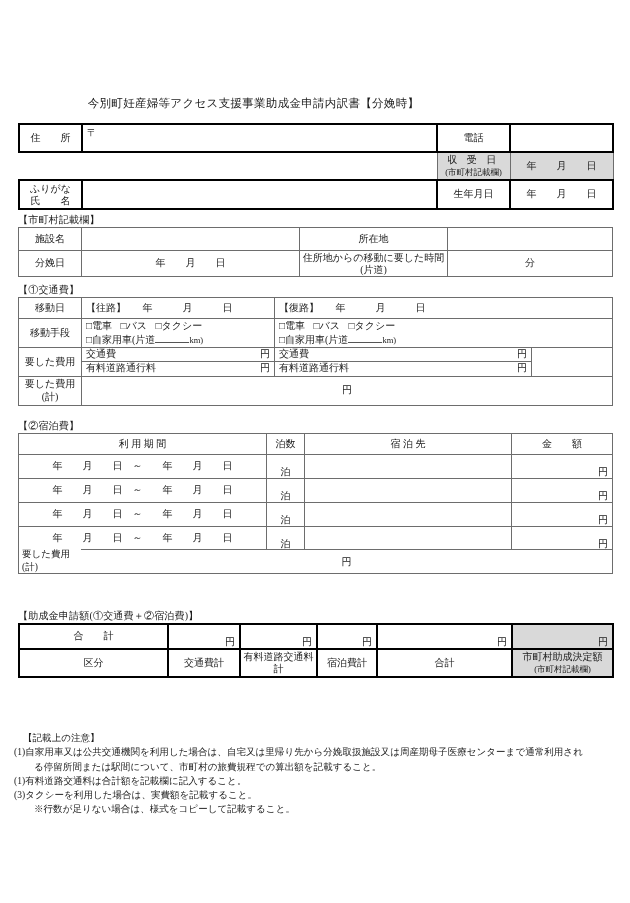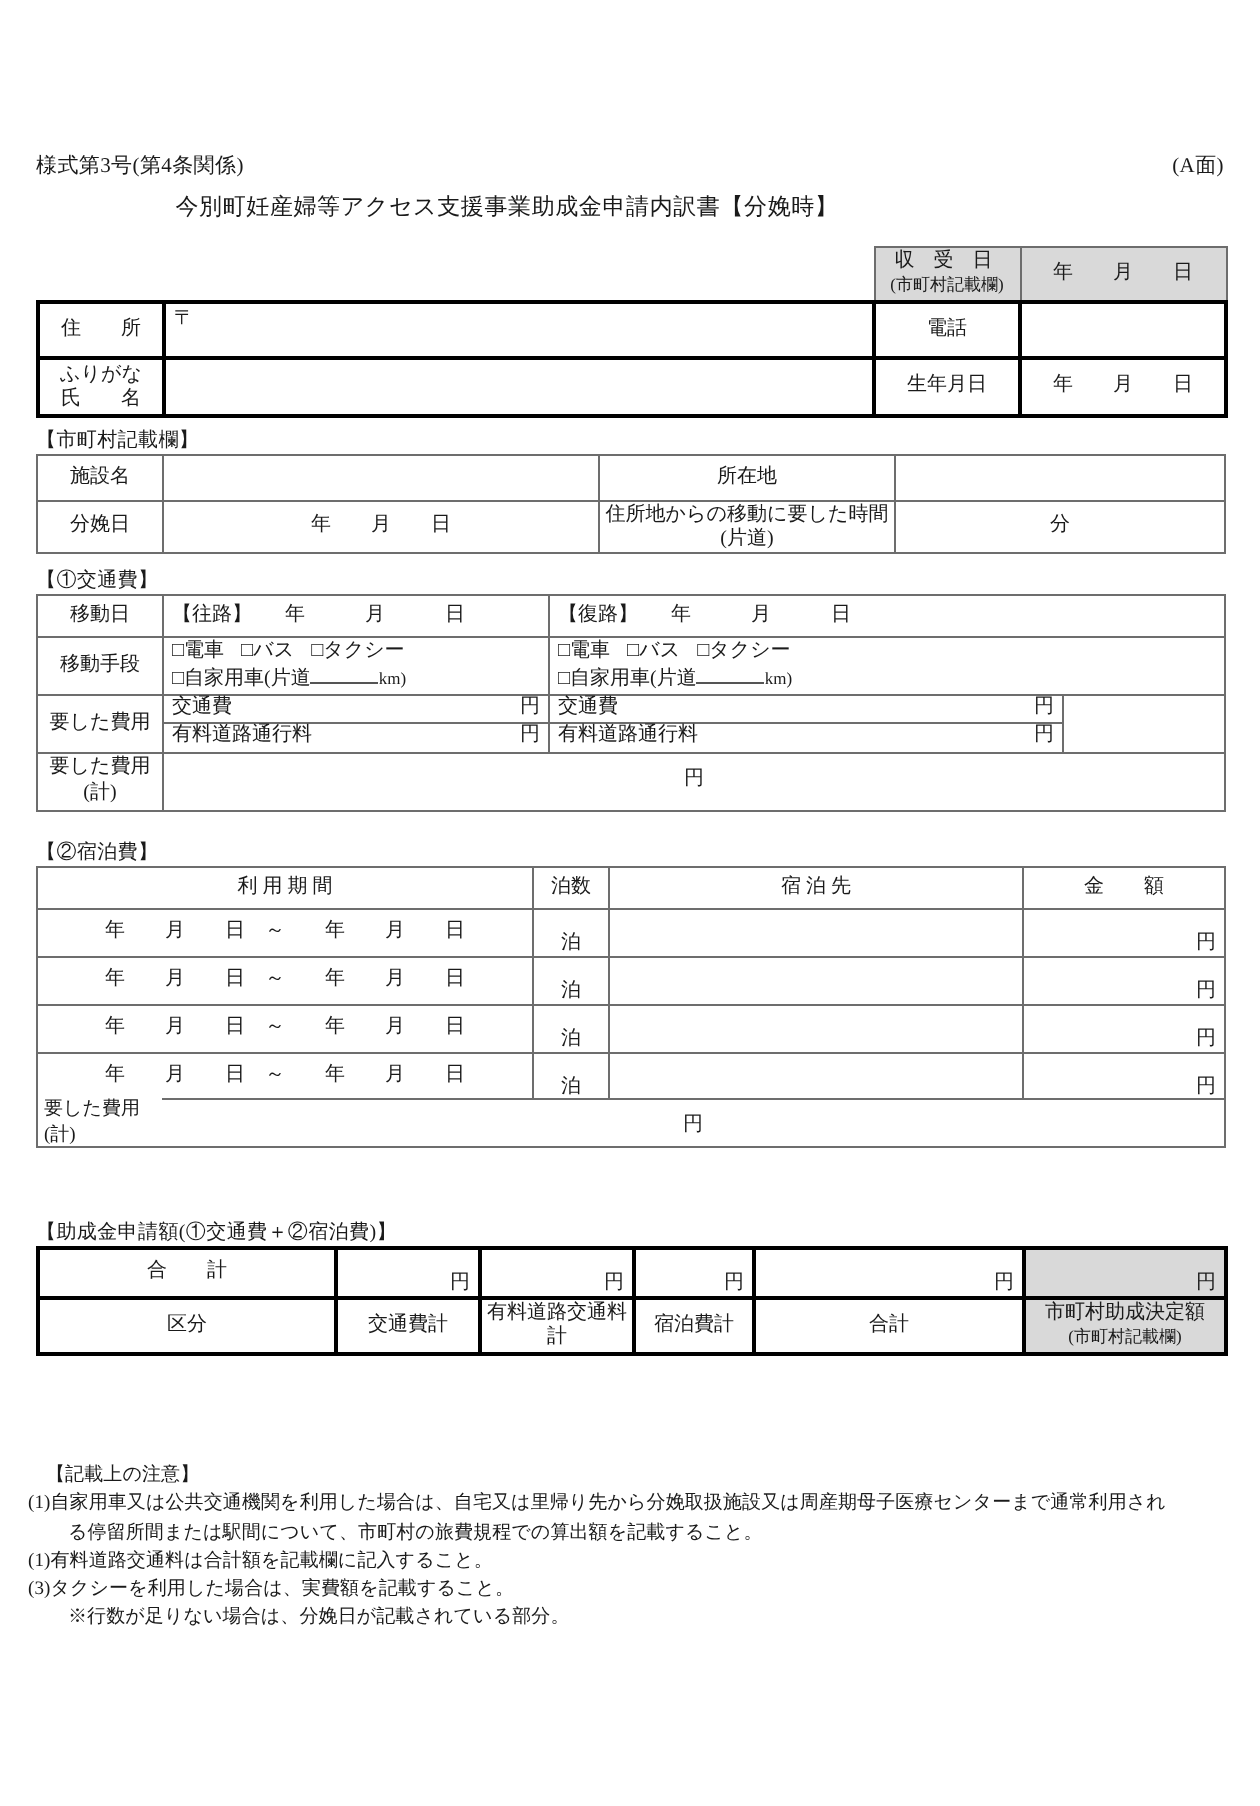--- a/index.html
+++ b/index.html
@@ -84,52 +84,48 @@
   .notes .t { margin: 0; }
   .notes .i1 { margin: 0; padding-left: 9px; }
   .notes .i2 { margin: 0; padding-left: 20px; }
   .notes .i3 { margin: 0; padding-left: 0px; }
 </style>
 </head>
 <body>
 
 <div class="page">
 
-  <div class="hdr-row">
-    <span>様式第3号(第4条関係)</span>
-    <span>(A面)</span>
-  </div>
 
   <div class="doc-title">今別町妊産婦等アクセス支援事業助成金申請内訳書【分娩時】</div>
 
   <table style="left:18px; top:123px; width:594px;">
     <colgroup>
       <col style="width:63px">
         <col style="width:355px">
       <col style="width:73px">
         <col style="width:103px">
     </colgroup>
     <tbody>
         <tr>
+      <td class="thick" style="height:26px">住　　所</td>
+      <td class="thick lft" style="vertical-align:top; padding-top:2px;">
+        <span>〒</span>
+        <span></span>
+      </td>
+      <td class="thick">電話</td>
+      <td class="thick"></td>
+    </tr>
+    <tr>
       <td style="border:none"></td>
       <td style="border:none"></td>
       <td class="shade twoline" style="height:26px">
         <span class="sp1">収 受 日</span><br>
         <span class="tiny">(市町村記載欄)</span>
       </td>
       <td class="shade">年　　月　　日</td>
-    </tr>
-    <tr>
-      <td class="thick" style="height:26px">住　　所</td>
-      <td class="thick lft" style="vertical-align:top; padding-top:2px;">
-        <span>〒</span>
-        <span></span>
-      </td>
-      <td class="thick">電話</td>
-      <td class="thick"></td>
     </tr>
     <tr>
       <td class="thick twoline" style="height:27px">
         <span>ふりがな</span><br>
         <span>氏　　名</span>
       </td>
       <td class="thick lft"></td>
       <td class="thick">生年月日</td>
       <td class="thick">年　　月　　日</td>
     </tr>
@@ -323,16 +319,16 @@
   </tbody>
     </table>
 
 
   <div class="notes" style="left:14px; top:731px; width:604px;">
     <p class="i1">【記載上の注意】</p>
     <p class="i3">(1)自家用車又は公共交通機関を利用した場合は、自宅又は里帰り先から分娩取扱施設又は周産期母子医療センターまで通常利用され</p>
     <p class="i2">る停留所間または駅間について、市町村の旅費規程での算出額を記載すること。</p>
     <p class="i3">(1)有料道路交通料は合計額を記載欄に記入すること。</p>
     <p class="i3">(3)タクシーを利用した場合は、実費額を記載すること。</p>
-    <p class="i2">※行数が足りない場合は、分娩日が記載されている部分。</p>
+    <p class="i2">※行数が足りない場合は、様式をコピーして記載すること。</p>
   </div>
 
 </div>
 
 </body></html>

